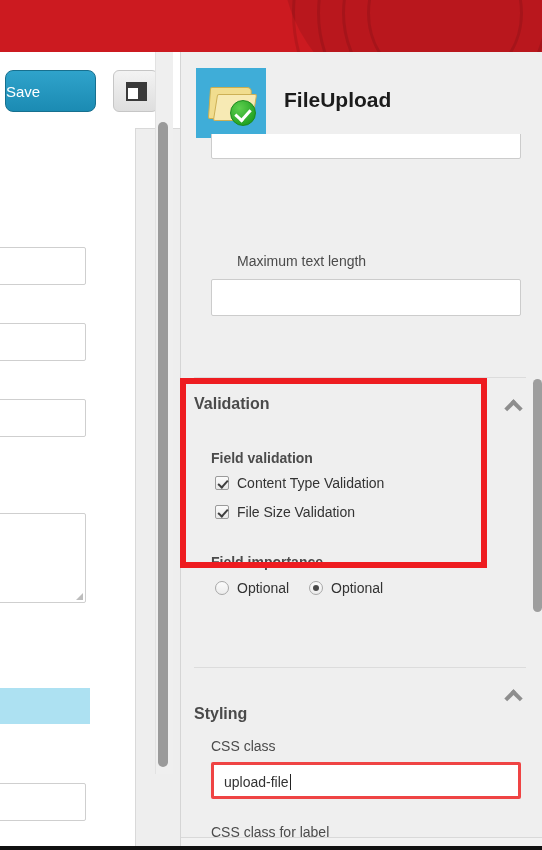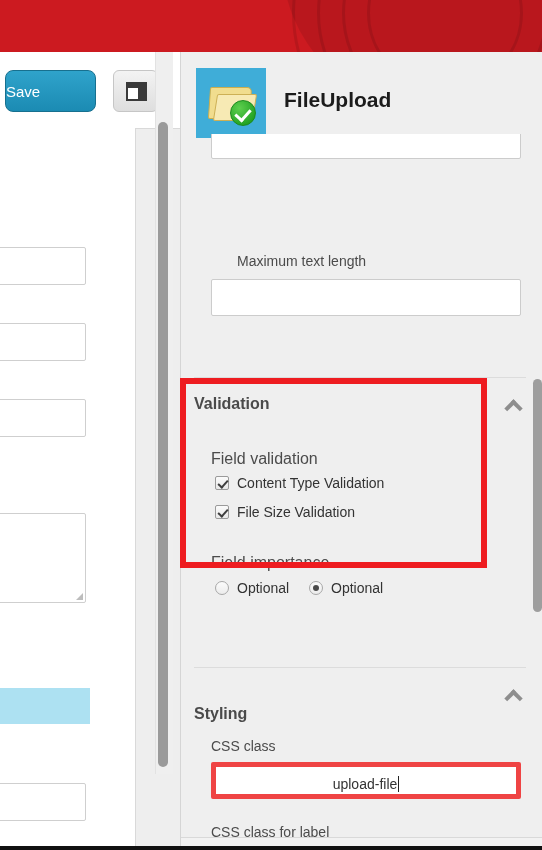--- a/index.html
+++ b/index.html
@@ -260,22 +260,21 @@
     box-sizing: border-box;
     font-family: "Liberation Sans", sans-serif;
     font-size: 14px;
     color: #333333;
     padding: 0 10px;
     line-height: 35px;
     white-space: nowrap;
     overflow: hidden;
   }
   .text-input.focused {
-    border: 5px solid #ef4444;
-    text-align: center;
+    border: 3px solid #ef4444;
   }
   .caret {
     display: inline-block;
     width: 1px;
     height: 16px;
     background: #222222;
     vertical-align: -3px;
     margin-left: 1px;
   }
 
@@ -303,22 +302,23 @@
     position: absolute;
     left: 2px; top: 5px;
     width: 9px; height: 9px;
     border: solid #8e8e8e;
     border-width: 4px 4px 0 0;
     transform: rotate(-45deg);
   }
 
   .group-label {
     position: absolute;
-    font-size: 16px;
+    font-size: 14px;
     color: #4b4b4b;
+    font-weight: bold;
   }
 
   .checkbox-row, .radio-row-item {
     position: absolute;
     font-size: 14px;
     color: #333333;
   }
   .cb {
     position: absolute;
     left: 0; top: 1px;

